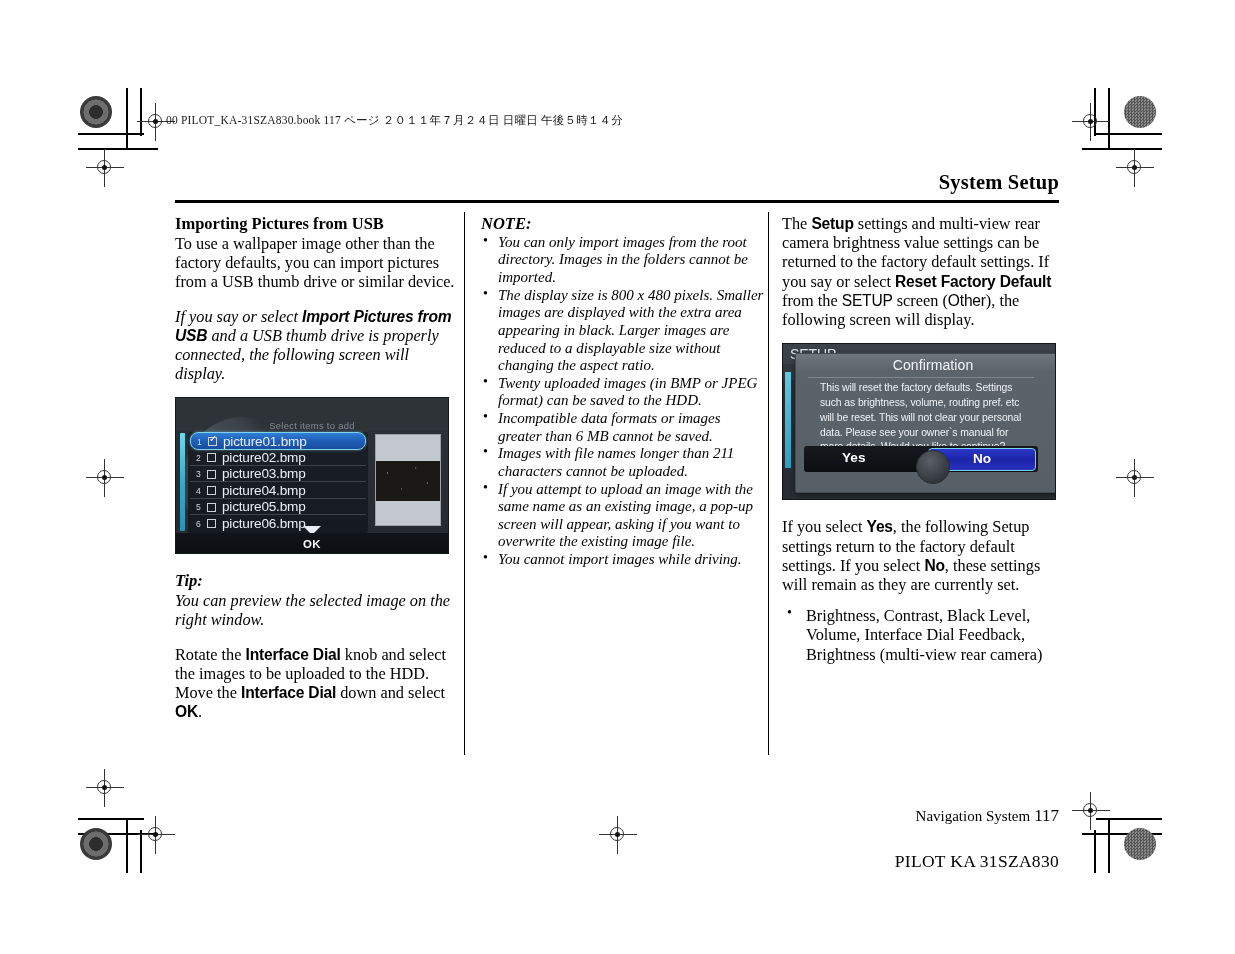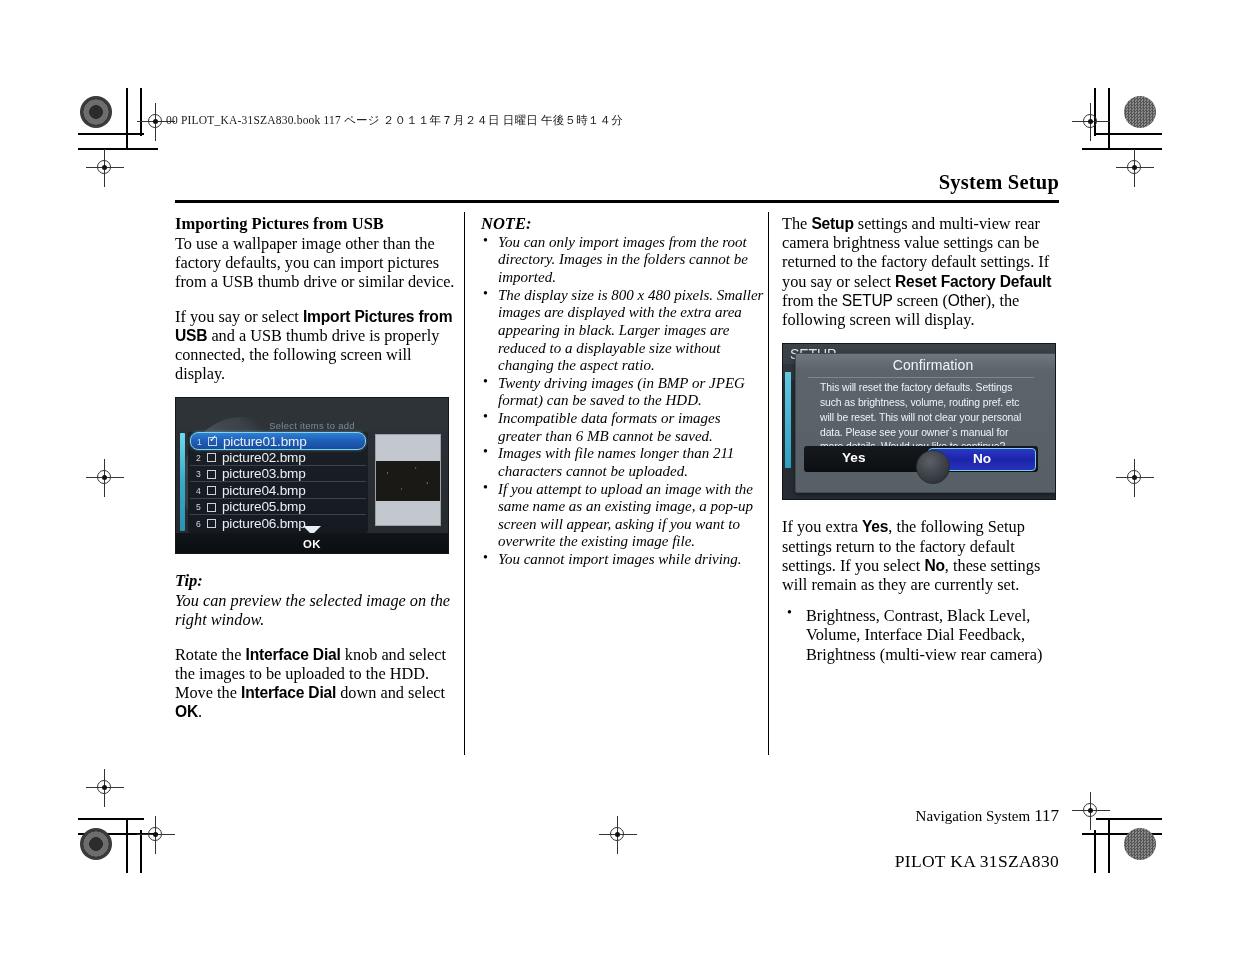--- a/index.html
+++ b/index.html
@@ -118,21 +118,21 @@
     font-size: 18.5px;
     line-height: 1.15;
     letter-spacing: -0.2px;
   }
   p.body {
     margin: 0;
     font-size: 16.3px;
     line-height: 1.175;
     text-align: left;
   }
-  p.body + p.body { margin-top: 15px; }
+  p.body + p.body { margin-top: 15px; font-style: italic; }
   .sans-b {
     font-family: "Liberation Sans", sans-serif;
     font-weight: bold;
     font-size: 15.6px;
     letter-spacing: -0.2px;
   }
   .sans-r {
     font-family: "Liberation Sans", sans-serif;
     font-size: 15.6px;
     letter-spacing: -0.2px;
@@ -661,21 +661,21 @@
     <p class="italic">You can preview the selected image on the right window.</p>
 
     <p class="body" style="margin-top:15px;"><span>Rotate the </span><span class="sans-b">Interface Dial</span><span> knob and select the images to be uploaded to the HDD. Move the </span><span class="sans-b">Interface Dial</span><span> down and select </span><span class="sans-b">OK</span><span>.</span></p>
   </div>
 
   <div class="col col2">
     <p class="note-title">NOTE:</p>
     <ul class="note-list">
       <li>You can only import images from the root directory. Images in the folders cannot be imported.</li>
       <li>The display size is 800 x 480 pixels. Smaller images are displayed with the extra area appearing in black. Larger images are reduced to a displayable size without changing the aspect ratio.</li>
-      <li>Twenty driving images (in BMP or JPEG format) can be saved to the HDD.</li>
+      <li>Twenty uploaded images (in BMP or JPEG format) can be saved to the HDD.</li>
       <li>Incompatible data formats or images greater than 6 MB cannot be saved.</li>
       <li>Images with file names longer than 211 characters cannot be uploaded.</li>
       <li>If you attempt to upload an image with the same name as an existing image, a pop-up screen will appear, asking if you want to overwrite the existing image file.</li>
       <li>You cannot import images while driving.</li>
     </ul>
   </div>
 
   <div class="col col3">
 
     <p class="body"><span>The </span><span class="sans-b">Setup</span><span> settings and multi-view rear camera brightness value settings can be returned to the factory default settings. If you say or select </span><span class="sans-b">Reset Factory Default</span><span> from the </span><span class="sans-r">SETUP</span><span> screen (</span><span class="sans-r">Other</span><span>), the following screen will display.</span></p>
@@ -694,21 +694,21 @@
           <div class="conf-no-btn">
             <span class="lbl">No</span>
           </div>
         </div>
         <div class="conf-knob"></div>
       </div>
     </div>
 
     <div style="height:17px;"></div>
 
-    <p class="body"><span>If you extra </span><span class="sans-b">Yes</span><span>, the following Setup settings return to the factory default settings. If you select </span><span class="sans-b">No</span><span>, these settings will remain as they are currently set.</span></p>
+    <p class="body"><span>If you select </span><span class="sans-b">Yes</span><span>, the following Setup settings return to the factory default settings. If you select </span><span class="sans-b">No</span><span>, these settings will remain as they are currently set.</span></p>
 
     <ul class="plain-list">
       <li>Brightness, Contrast, Black Level, Volume, Interface Dial Feedback, Brightness (multi-view rear camera)</li>
     </ul>
   </div>
 
   <div class="footer-nav">
     <span>Navigation System</span><span class="pg">117</span>
   </div>
   <div class="footer-model">PILOT KA  31SZA830</div>

